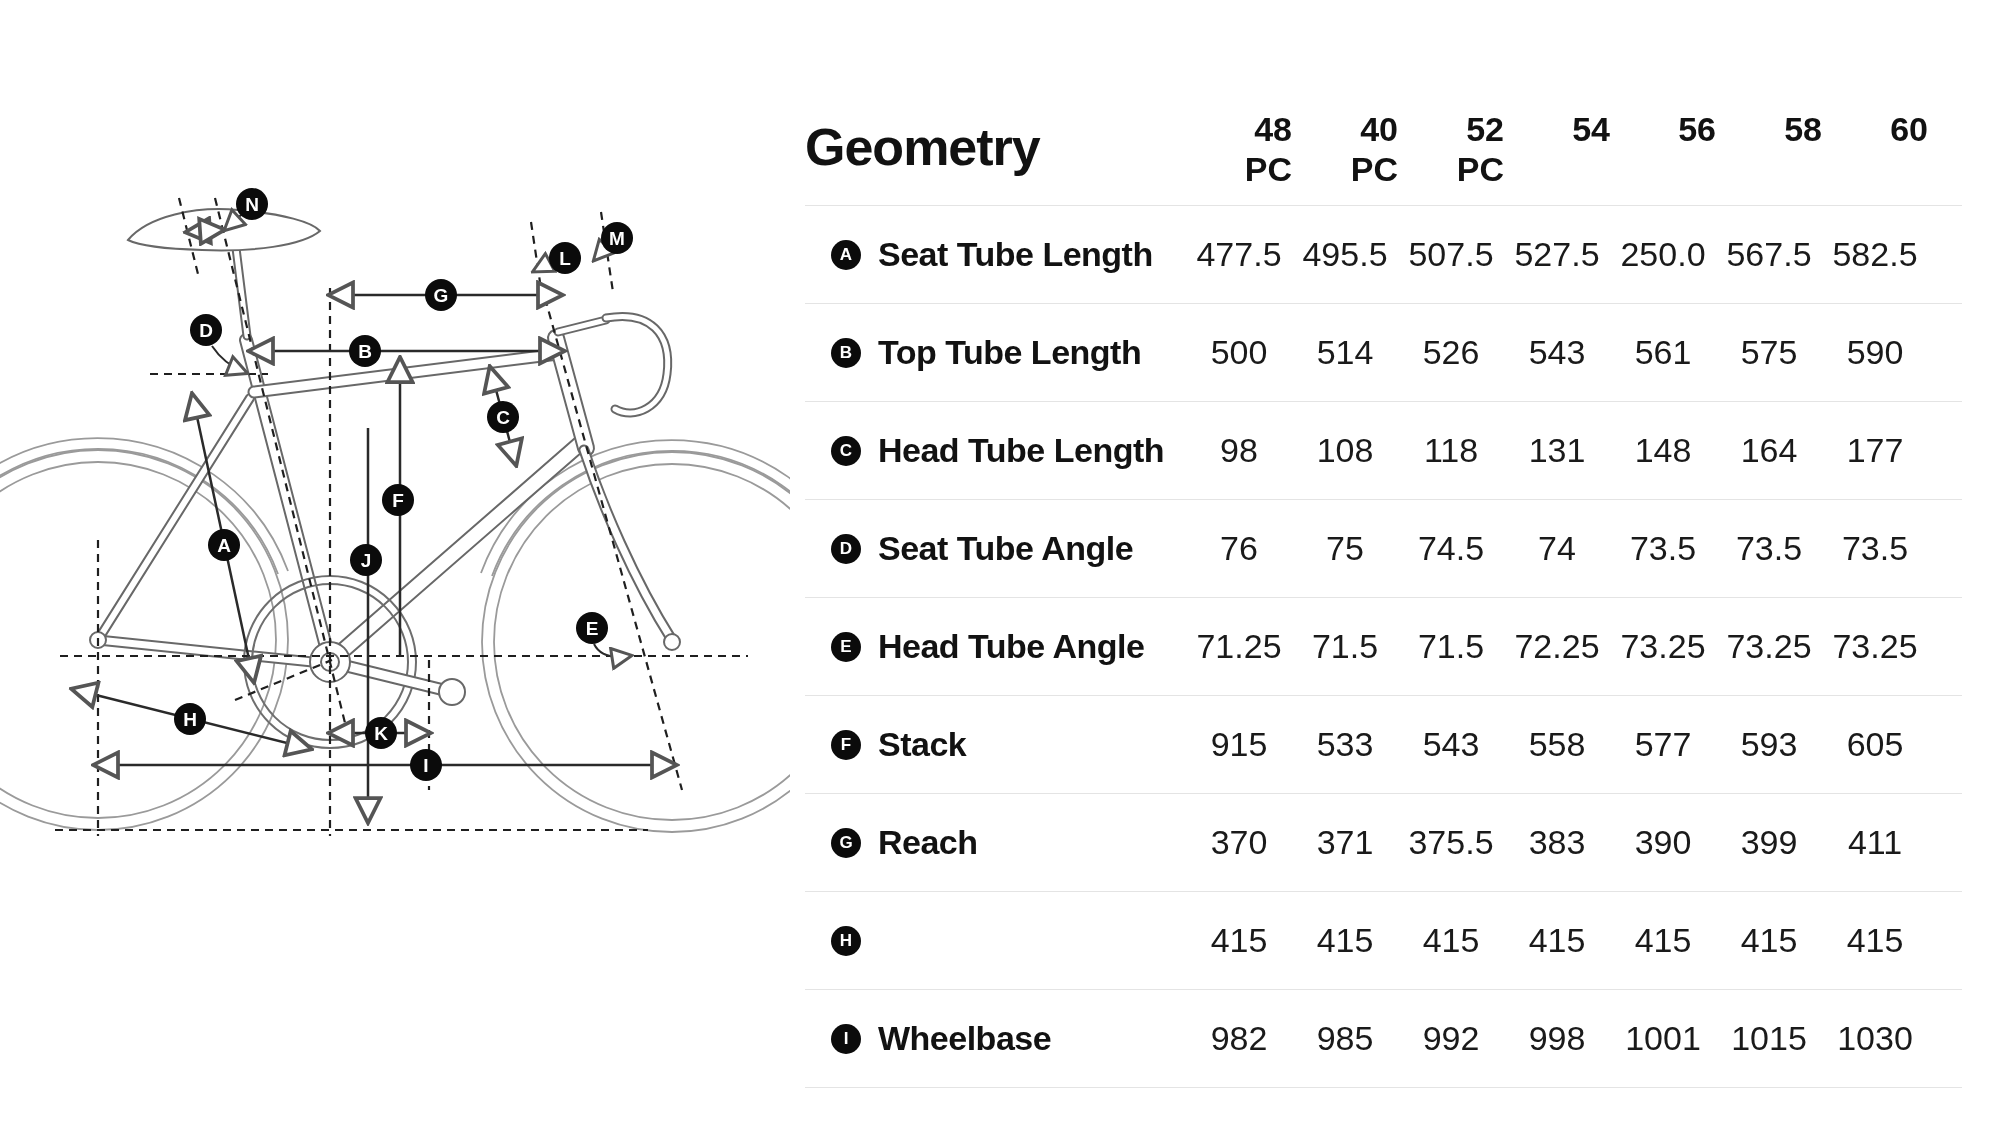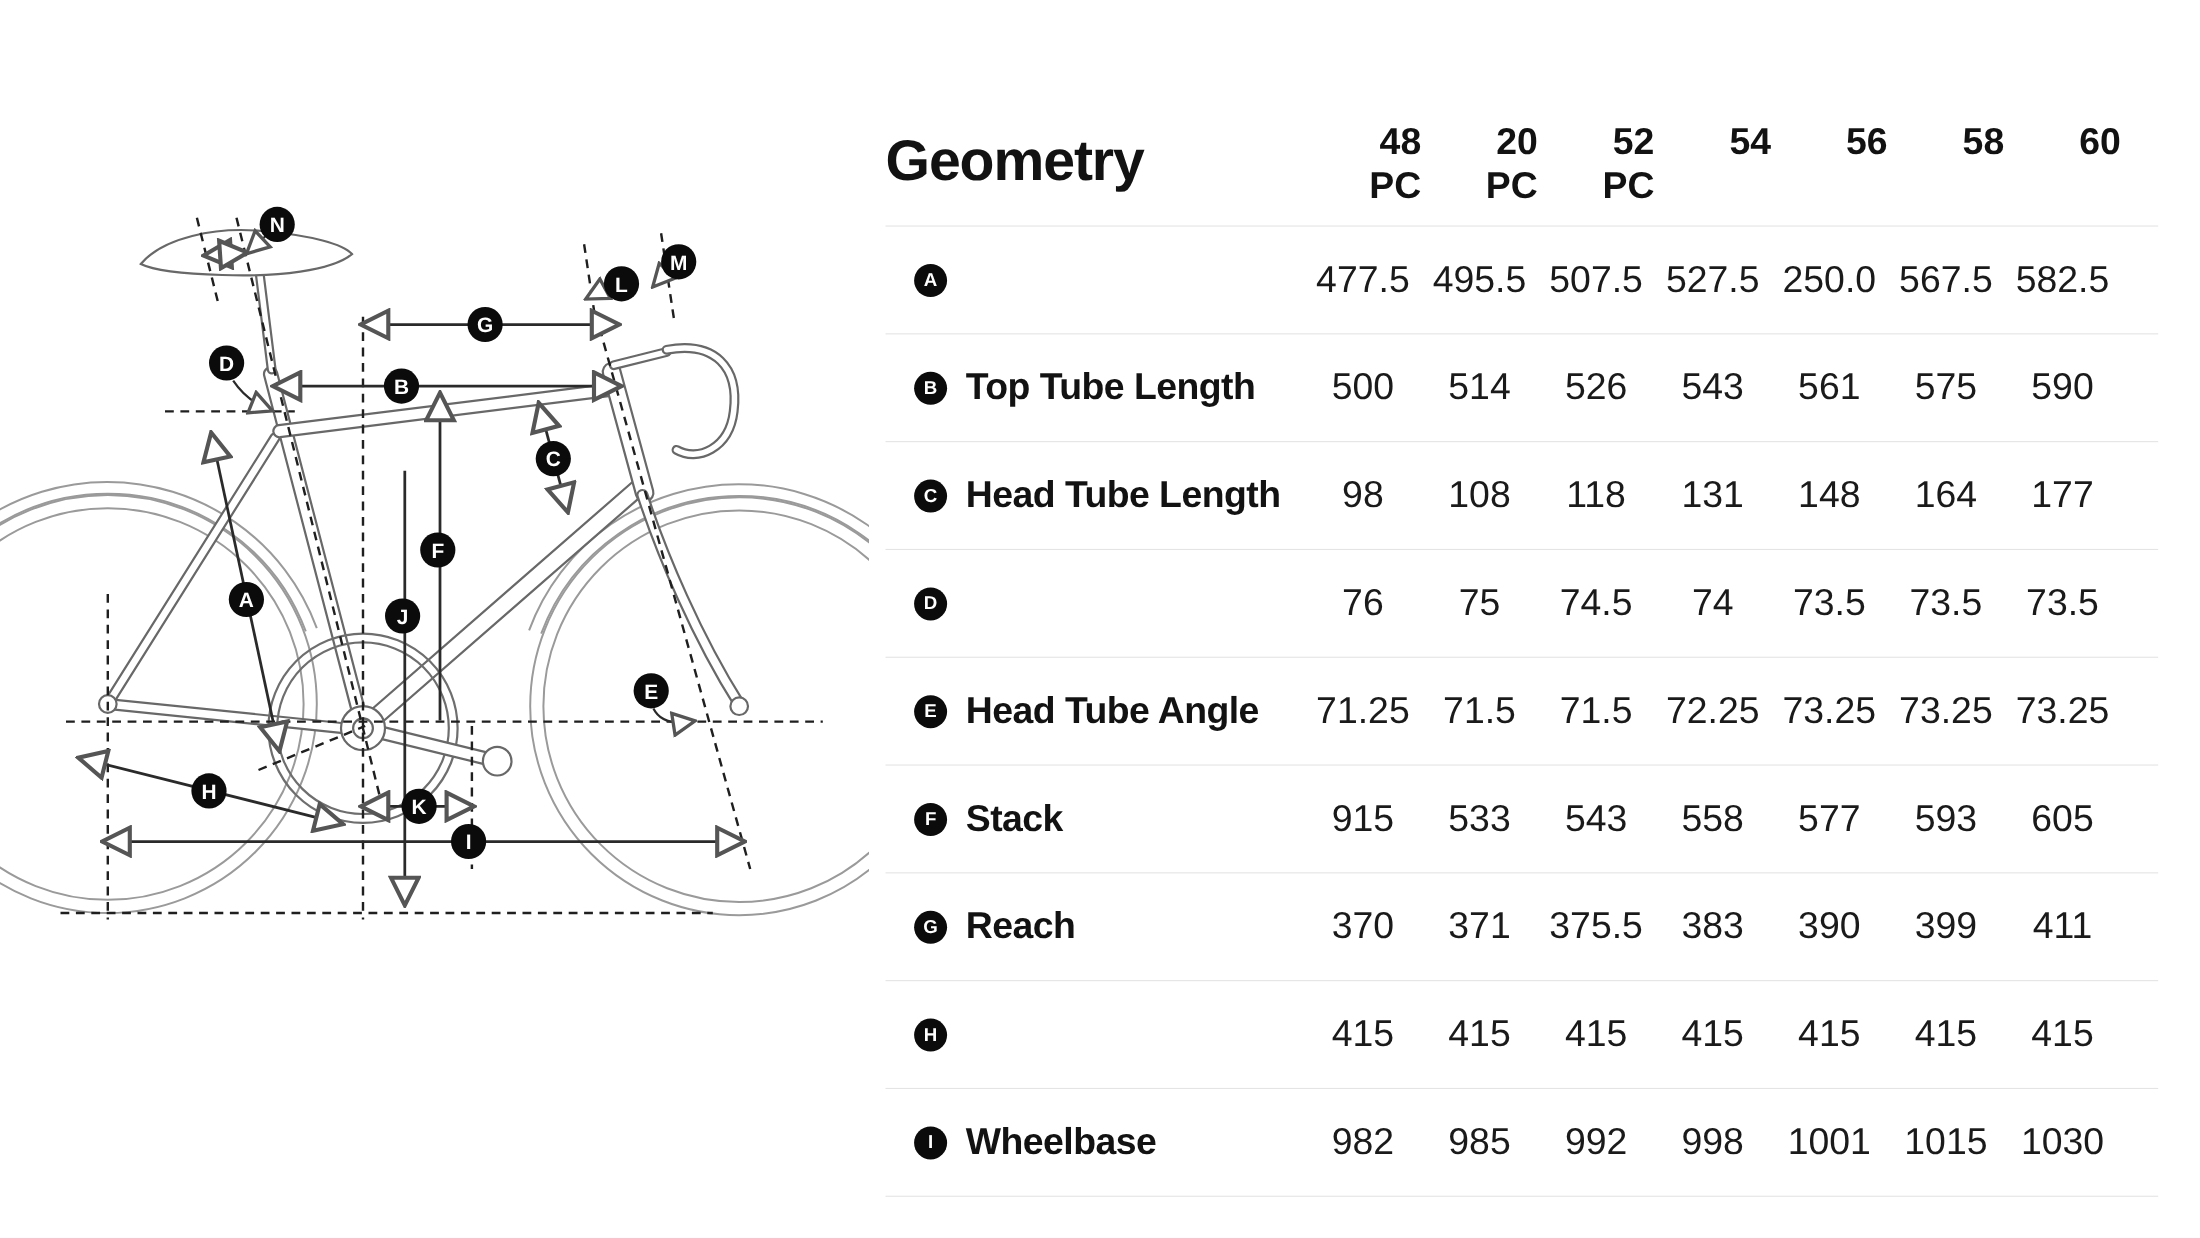--- a/index.html
+++ b/index.html
@@ -189,21 +189,21 @@
 
 <div class="geo">
 
   <div class="thead">
     <div class="title">Geometry</div>
     <div class="colhead">
       <div>48</div>
         <div>PC</div>
       </div>
     <div class="colhead">
-      <div>20</div>
+      <div>40</div>
         <div>PC</div>
       </div>
     <div class="colhead">
       <div>52</div>
         <div>PC</div>
       </div>
     <div class="colhead">
       <div>54</div>
         <div></div>
       </div>
@@ -220,20 +220,21 @@
         <div></div>
       </div>
     <div></div>
   </div>
 
   <div class="rows">
 
     <div class="trow">
       <div class="rlabel">
           <span class="b">A</span>
+        <span class="rtext">Seat Tube Length</span>
         </div>
       <div class="val">477.5</div>
       <div class="val">495.5</div>
       <div class="val">507.5</div>
       <div class="val">527.5</div>
       <div class="val">250.0</div>
       <div class="val">567.5</div>
       <div class="val">582.5</div>
       <div></div>
     </div>
@@ -264,20 +265,21 @@
       <div class="val">131</div>
       <div class="val">148</div>
       <div class="val">164</div>
       <div class="val">177</div>
       <div></div>
     </div>
 
     <div class="trow">
       <div class="rlabel">
           <span class="b">D</span>
+        <span class="rtext">Seat Tube Angle</span>
         </div>
       <div class="val">76</div>
       <div class="val">75</div>
       <div class="val">74.5</div>
       <div class="val">74</div>
       <div class="val">73.5</div>
       <div class="val">73.5</div>
       <div class="val">73.5</div>
       <div></div>
     </div>

